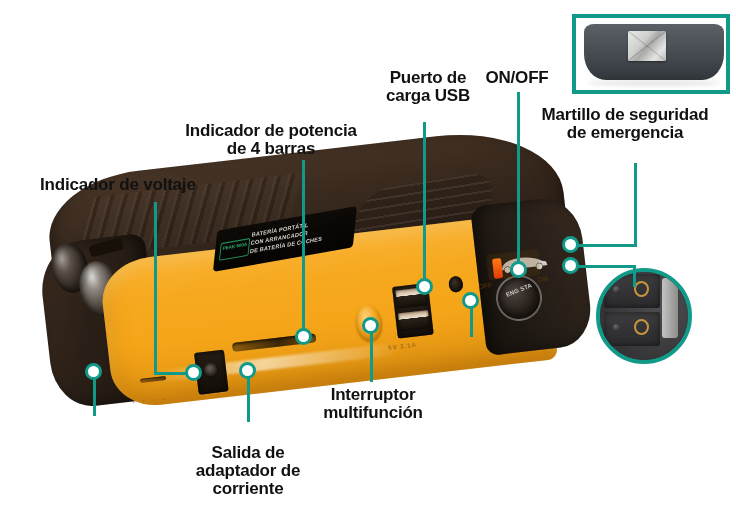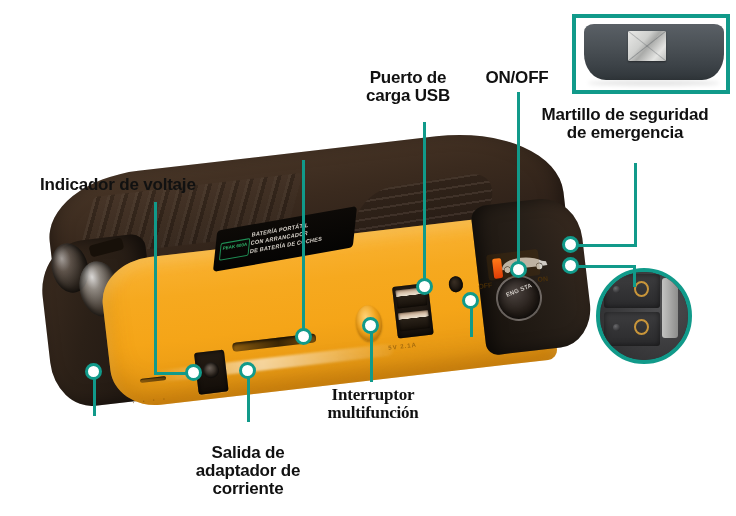--- a/index.html
+++ b/index.html
@@ -605,32 +605,34 @@
   <div class="dot" style="left:510px; top:261px;"></div>
   <div class="dot" style="left:562px; top:236px;"></div>
   <div class="dot" style="left:85px;  top:363px;"></div>
   <div class="dot" style="left:239px; top:362px;"></div>
   <div class="dot" style="left:362px; top:317px;"></div>
   <div class="dot" style="left:462px; top:292px;"></div>
   <div class="dot" style="left:562px; top:257px;"></div>
 
   <div class="label l" style="left:40px; top:176px; width:210px;">Indicador de voltaje</div>
 
-
-  <div class="label c" style="left:348px; top:69px; width:120px;">Puerto de
+  <div class="label c" style="left:160px; top:122px; width:222px;">Indicador de potencia
+de 4 barras</div>
+
+  <div class="label c" style="left:368px; top:69px; width:120px;">Puerto de
 carga USB</div>
 
   <div class="label c" style="left:473px; top:69px; width:88px;">ON/OFF</div>
 
   <div class="label c" style="left:518px; top:106px; width:214px;">Martillo de seguridad
 de emergencia</div>
 
 
   <div class="label c" style="left:168px; top:444px; width:160px;text-align:center;">Salida de
 adaptador de
 corriente</div>
 
-  <div class="label c" style="left:292px; top:386px; width:162px;font-family:Liberation Serif, serif;">Interruptor
+  <div class="label c" style="left:292px; top:386px; width:162px;">Interruptor
 multifunción</div>
 
 
 
 </div>
 
 </body></html>

